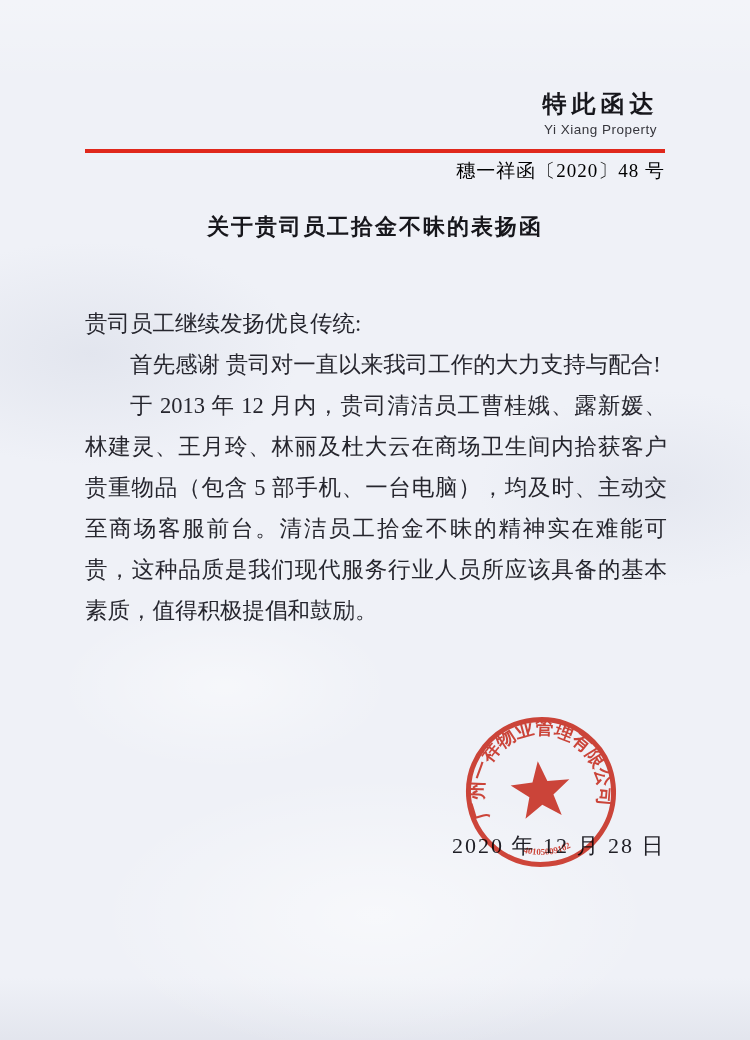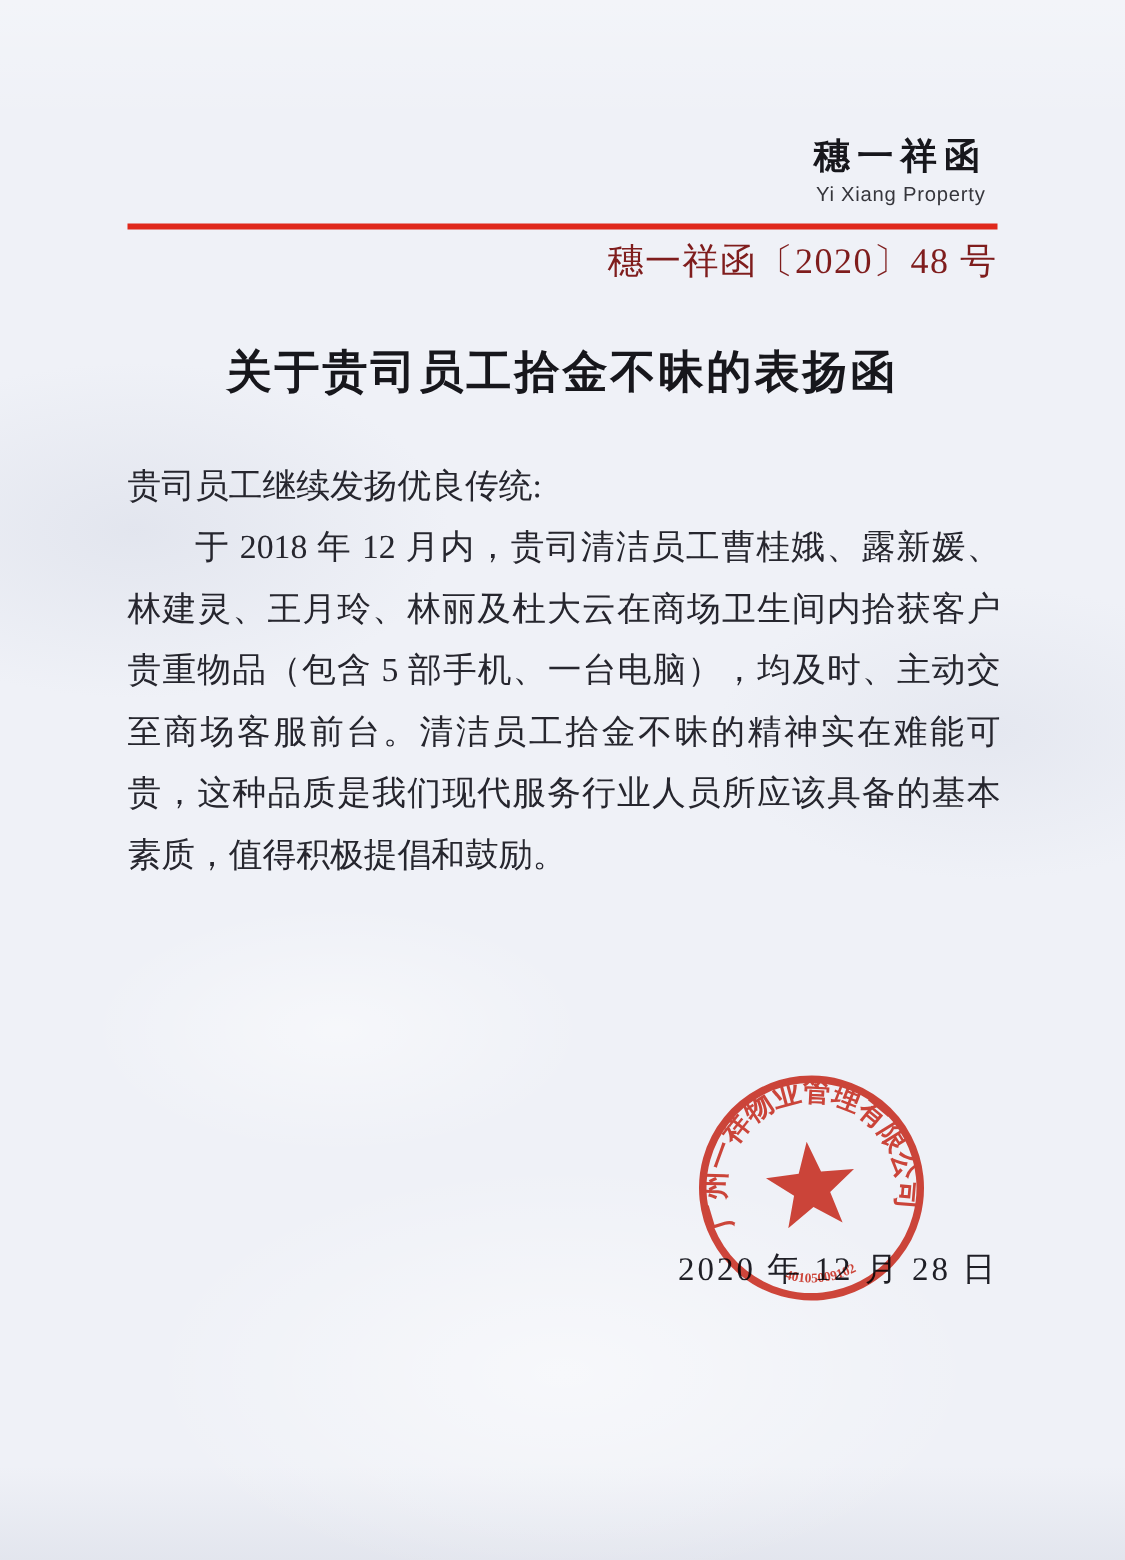--- a/index.html
+++ b/index.html
@@ -34,25 +34,25 @@
   .logo-en{
     font-size:13.5px;letter-spacing:.5px;color:#36363c;margin-top:2px;
     font-family:"Liberation Sans","DejaVu Sans",sans-serif;
     white-space:nowrap;
   }
   .red-rule{
     position:absolute;left:85px;top:149px;width:580px;height:4px;
   }
   .ref{
     position:absolute;right:85px;top:158px;
-    font-size:24px;color:#7f1d1d;letter-spacing:1px;white-space:nowrap;
+    font-size:19px;color:#000000;letter-spacing:1px;white-space:nowrap;
   }
   .title{
-    position:absolute;left:0;right:0;top:212px;margin:16px;
-    text-align:center;font-size:30px;font-weight:bold;letter-spacing:2px;
+    position:absolute;left:0;right:0;top:212px;margin:0;
+    text-align:center;font-size:22px;font-weight:bold;letter-spacing:2px;
     color:#17171c;
     font-family:"Liberation Sans","DejaVu Sans",sans-serif;
   }
   .letter-body{
     position:absolute;left:85px;top:303px;width:582px;
     font-size:22.5px;line-height:41px;color:#26262e;
     text-align:justify;
   }
   .letter-body p{margin:0;}
   .para{text-indent:2em;}
@@ -70,33 +70,34 @@
     font-family:"Liberation Serif","DejaVu Serif",serif;
     font-weight:bold;
   }
 </style>
 </head>
 <body>
 
 <div class="page">
 
   <div class="logo">
-    <div class="logo-cn">穗一祥函</div>
+    <div class="logo-cn">特此函达</div>
     <div class="logo-en">Yi Xiang Property</div>
   </div>
 
   <div class="red-rule" style="background:#e0281c;"></div>
 
   <div class="ref">穗一祥函〔2020〕48 号</div>
 
   <h1 class="title">关于贵司员工拾金不昧的表扬函</h1>
 
   <div class="letter-body">
     <p class="salutation">贵司员工继续发扬优良传统:</p>
-    <p class="para">于 2018 年 12 月内，贵司清洁员工曹桂娥、露新媛、林建灵、王月玲、林丽及杜大云在商场卫生间内拾获客户贵重物品（包含 5 部手机、一台电脑），均及时、主动交至商场客服前台。清洁员工拾金不昧的精神实在难能可贵，这种品质是我们现代服务行业人员所应该具备的基本素质，值得积极提倡和鼓励。</p>
+    <p class="para">首先感谢 贵司对一直以来我司工作的大力支持与配合!</p>
+    <p class="para">于 2013 年 12 月内，贵司清洁员工曹桂娥、露新媛、林建灵、王月玲、林丽及杜大云在商场卫生间内拾获客户贵重物品（包含 5 部手机、一台电脑），均及时、主动交至商场客服前台。清洁员工拾金不昧的精神实在难能可贵，这种品质是我们现代服务行业人员所应该具备的基本素质，值得积极提倡和鼓励。</p>
   </div>
 
   <div class="date">2020 年 12 月 28 日</div>
 
   <svg class="seal" viewBox="-93 -93 186 186" xmlns="http://www.w3.org/2000/svg">
     <g transform="rotate(-6)">
       <circle cx="0" cy="0" r="72.5" fill="none" stroke="#d63a2c" stroke-width="5"></circle>
       <polygon fill="#d63a2c" points="0,-31 7.5,-10.3 29.5,-9.6 12.1,3.9 18.2,25.1 0,12.7 -18.2,25.1 -12.1,3.9 -29.5,-9.6 -7.5,-10.3"></polygon>
       <defs>
         <path id="sealArc" d="M -51.4 26.8 A 58 58 0 1 1 51.4 26.8" fill="none"></path>

